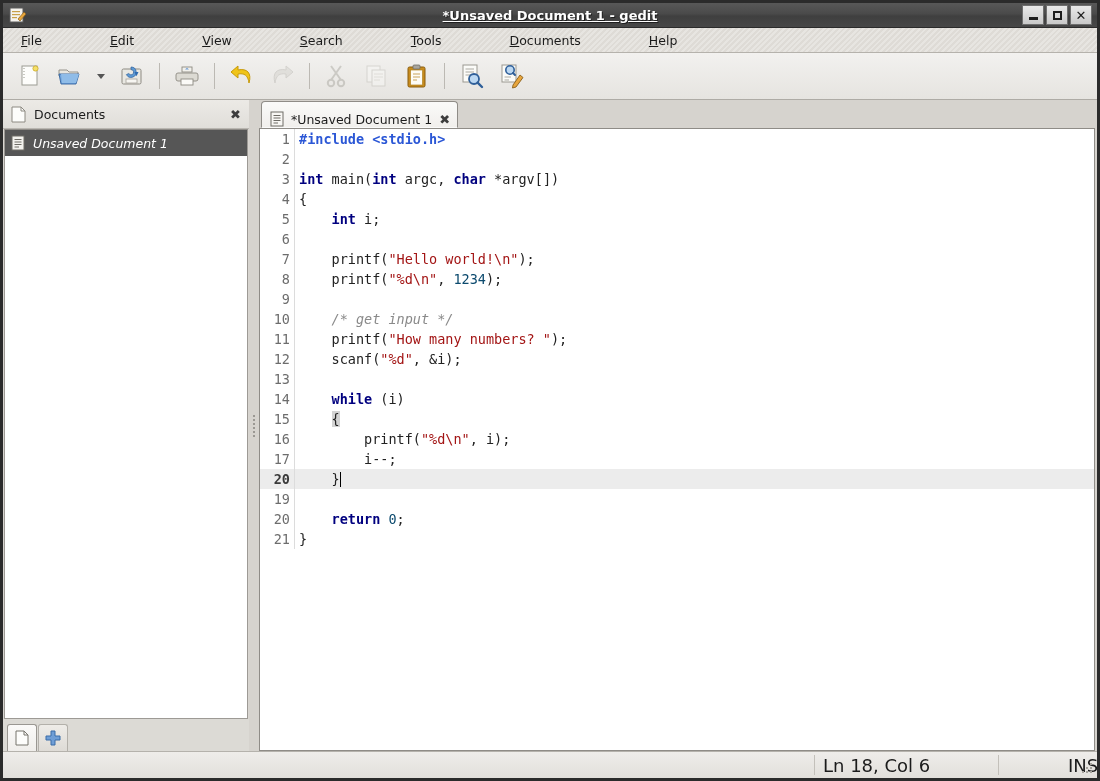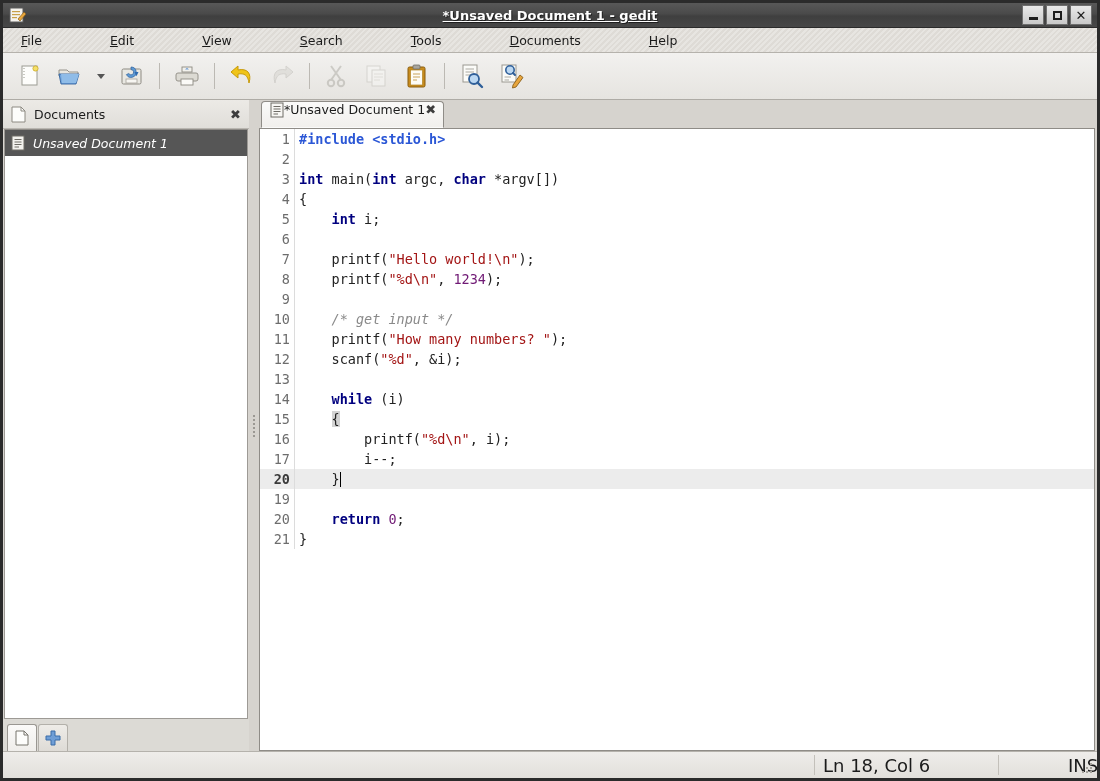--- a/index.html
+++ b/index.html
@@ -176,21 +176,21 @@
     padding-right: 2px;
   }
   .tabstrip {
     height: 28px; flex: 0 0 28px;
     display: flex; align-items: flex-end;
     background: #d6d3ce;
     border-bottom: 1px solid #8f8c87;
   }
   .doc-tab {
     height: 27px; box-sizing: border-box;
-    display: flex; align-items: flex-start; gap: 0;
+    display: flex; align-items: flex-end; gap: 7px;
     padding: 0 8px;
     background: linear-gradient(to bottom, #fafaf9, #f1efec);
     border: 1px solid #8f8c87; border-bottom: 1px solid #fafaf9;
     border-radius: 4px 4px 0 0;
     font-size: 12.5px; color: #1b1b1b;
     margin-left: 2px;
   }
   .doc-tab .close {
     font-size: 13px; font-weight: bold; color: #3d3d3d; letter-spacing: -1px;
   }
@@ -233,21 +233,21 @@
     flex: 1 1 auto;
     padding-left: 4px;
     white-space: pre;
     color: #222222;
     min-width: 0;
   }
   .code div { height: 20px; }
   .k  { color: #00007f; font-weight: bold; }       
   .pp { color: #2b57d6; font-weight: bold; }       
   .st { color: #a31515; }                          
-  .nu { color: #701a75; }                          
+  .nu { color: #0c4a6e; }                          
   .cm { color: #8a8a8a; font-style: italic; }      
   .brk{ background: #d3d3d3; }                     
   .caret {
     display: inline-block; width: 1px; height: 15px;
     background: #000; vertical-align: -3px;
   }
 
   
   .statusbar {
     height: 26px; flex: 0 0 26px;

